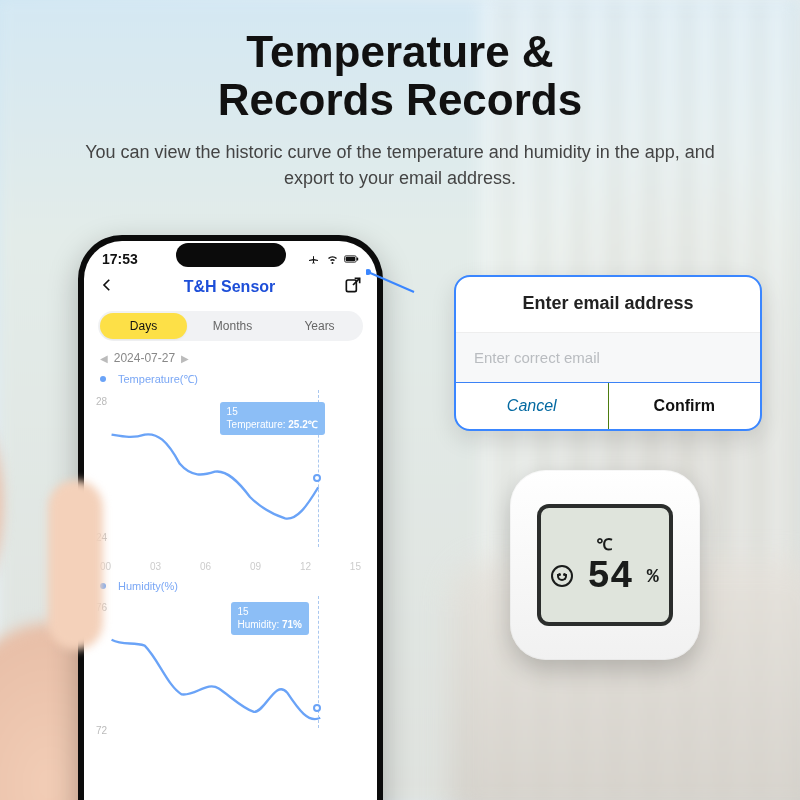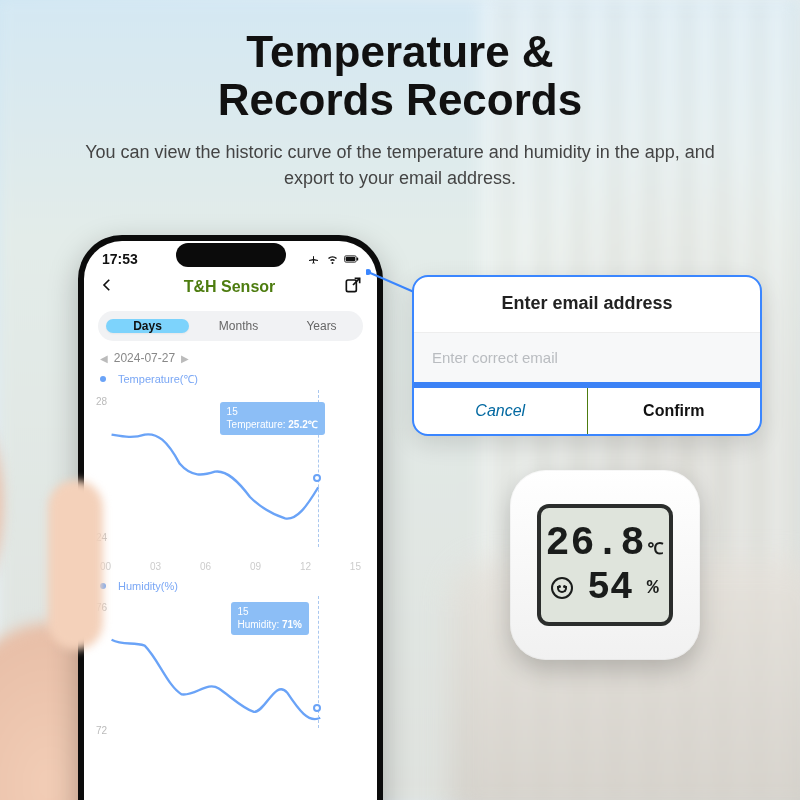--- a/index.html
+++ b/index.html
@@ -71,33 +71,33 @@
     display:flex; justify-content:space-between; align-items:center;
     padding:10px 18px 2px; font-size:14px; font-weight:700; color:#111;
   }
   .status-icons { display:flex; gap:4px; align-items:center; }
   .status-icons svg { width:15px; height:12px; }
 
   .app-header {
     display:flex; align-items:center; justify-content:space-between;
     padding:6px 14px 8px;
   }
-  .app-header .title { font-size:16px; font-weight:700; color:#4d7c0f; }
+  .app-header .title { font-size:16px; font-weight:700; color:#1d4ed8; }
   .chev { width:18px; height:18px; }
   .export-ic { width:20px; height:20px; }
 
   .seg {
     margin:4px 14px 10px; background:#f1f2f4; border-radius:18px; height:30px;
     display:flex; overflow:hidden;
   }
   .seg > div {
     flex:1; display:flex; align-items:center; justify-content:center;
     font-size:12px; color:#666;
   }
-  .seg > div.active { background:#7dd3fc; border-radius:18px; margin:8px; color:#111; font-weight:700; box-shadow:0 1px 2px rgba(0,0,0,.05);}
+  .seg > div.active { background:#fde047; border-radius:18px; margin:2px; color:#111; font-weight:400; box-shadow:0 1px 2px rgba(0,0,0,.05);}
   
   .date-row { display:flex; align-items:center; gap:6px; padding:0 16px 4px; font-size:12px; color:#888;}
   .tri { font-size:10px; color:#bbb; }
 
   .series-label { padding:2px 16px; font-size:11px; color:#7aa7f5; display:flex; align-items:center; gap:12px;}
   .series-label .dot{width:6px;height:6px;border-radius:50%;background:#6aa3f7;}
 
   .chart {
     position:relative; margin:2px 10px 0; height:175px;
   }
@@ -107,28 +107,28 @@
 
   .tooltip {
     position:absolute; background:#8cbef6; color:#fff; font-size:10px; line-height:1.25;
     padding:4px 7px; border-radius:3px; white-space:nowrap;
   }
   .vline{position:absolute;width:0;border-left:1px dashed #a9c7ef;top:0;bottom:18px;}
   .vdot{position:absolute;width:8px;height:8px;border:2px solid #6aa3f7;background:#fff;border-radius:50%;}
 
   
   .dialog {
-    position:absolute; right:38px; top:275px; width:350px; z-index:20;
+    position:absolute; right:38px; top:275px; width:308px; z-index:20;
     background:#fff; border:2px solid #3a86ff; border-radius:16px;
     box-shadow:0 8px 24px rgba(0,0,0,.12);
   }
   .dialog-title{text-align:center;font-size:18px;font-weight:700;color:#222;padding:16px 12px 18px;}
   .dialog-input{
     margin:0 0 0 0; padding:16px 18px; color:#b9bcc0; font-size:15px;
-    background:#f7f8f9; border-top:1px solid #eee; border-bottom:6px solid #3b82f6;
+    background:#f7f8f9; border-top:1px solid #eee; border-bottom:1px solid #3b82f6;
   }
   .dialog-actions{display:flex;}
   .dialog-actions>div{flex:1;text-align:center;padding:14px 0;font-size:16px;}
   .dialog-actions .cancel{color:#0369a1;border-right:1px solid #4d7c0f;font-style:italic;}
   .dialog-actions .confirm{font-weight:800;color:#111;}
   .callout-line{
     position:absolute; z-index:19;
   }
 
   
@@ -277,21 +277,20 @@
   <div class="dialog-input">Enter correct email</div>
   <div class="dialog-actions">
     <div class="cancel">Cancel</div>
     <div class="confirm">Confirm</div>
   </div>
 </div>
 
 <div class="device">
   <div class="lcd">
     <div class="lcd-temp">
-      <span>26.8</span>
         <span class="unit">℃</span>
     </div>
     <div class="lcd-hum">
       <span class="face">
           <span class="smile"></span>
         </span>
       <span>54</span>
         <span class="unit">%</span>
     </div>
   </div>

